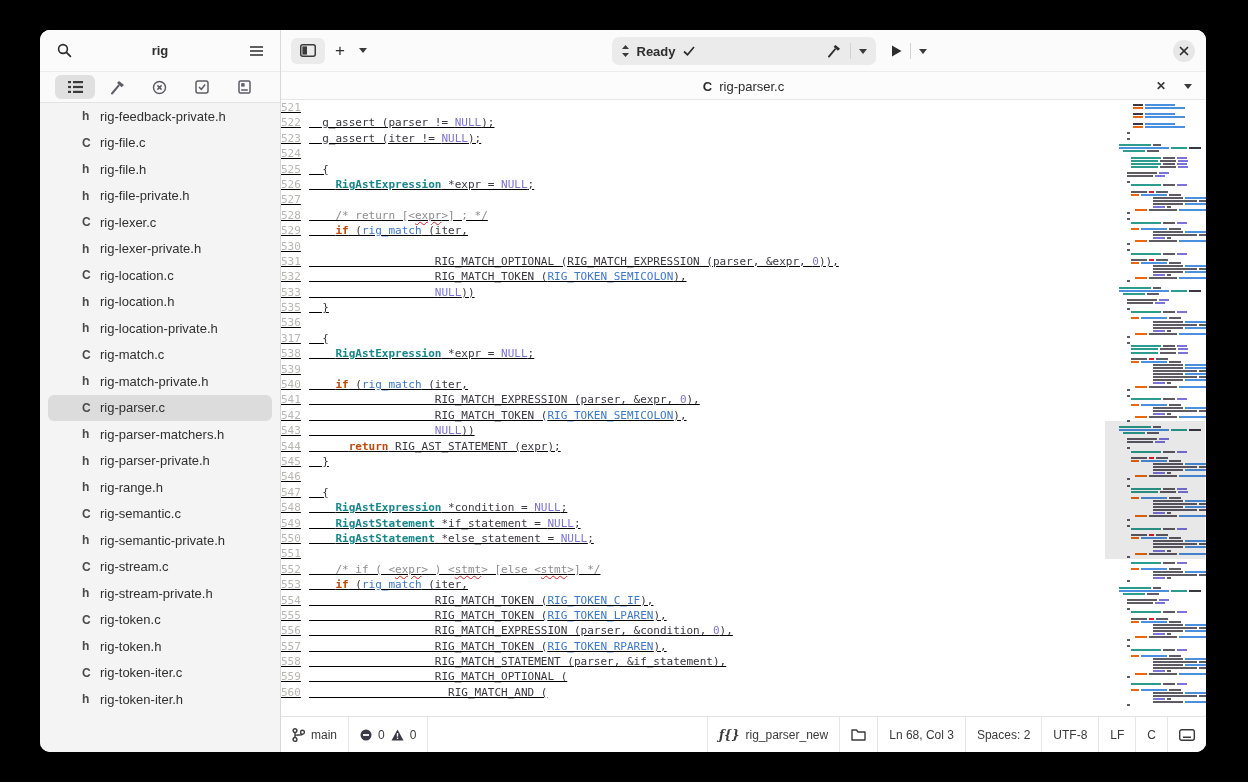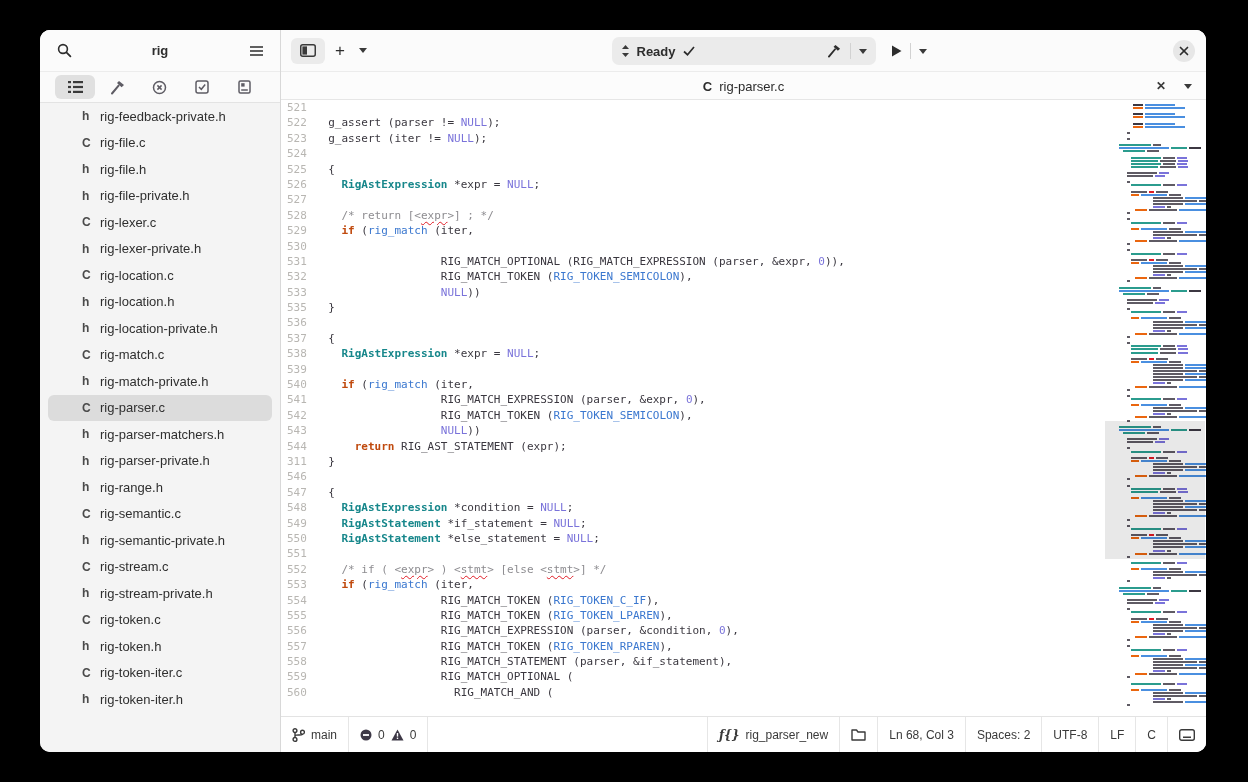--- a/index.html
+++ b/index.html
@@ -44,21 +44,21 @@
   .caret{width:0;height:0;border-left:4px solid transparent;border-right:4px solid transparent;border-top:5px solid #3a3a3a;}
   .close-btn{position:absolute;right:11px;top:10px;width:22px;height:22px;border-radius:50%;background:#e7e7e7;
     display:flex;align-items:center;justify-content:center;font-size:11px;color:#2d2d2d;font-weight:bold;}
   .tabbar{position:absolute;left:0;top:42px;width:100%;height:28px;background:#fcfcfc;border-bottom:1px solid #e6e6e6;}
   .tab-title{position:absolute;left:50%;top:0;transform:translateX(-50%);height:28px;display:flex;align-items:center;gap:7px;}
   .tab-lang{font-size:13px;font-weight:bold;color:#2b2b2b;}
   .tab-name{font-size:13px;color:#2b2b2b;}
   .tab-ctrls{position:absolute;right:14px;top:0;height:28px;display:flex;align-items:center;gap:18px;}
   .tab-x{font-size:12px;color:#3a3a3a;font-weight:bold;}
   
-  .code{position:absolute;left:6px;top:70px;width:100%;height:616px;background:#fff;overflow:hidden;}
+  .code{position:absolute;left:0;top:70px;width:100%;height:616px;background:#fff;overflow:hidden;text-decoration:underline;}
   .codeline{display:flex;height:15.4px;line-height:15.4px;font-family:"DejaVu Sans Mono",monospace;
     font-size:11px;white-space:pre;color:#3a373f;}
   .ln{width:28px;flex:none;text-align:right;padding-right:10px;color:#b8b6b2;}
   .sk{color:#c04a0e;font-weight:bold;}
   .st{color:#17878b;font-weight:bold;}
   .sb{color:#3a77cf;}
   .sn{color:#7a73da;}
   .sc{color:#8d8c90;}
   .su{color:#8d8c90;text-decoration:underline wavy #e01b24 1px;text-underline-offset:2px;}
   
@@ -308,29 +308,29 @@
           <div class="codeline"><span class="ln">526</span><span><span>    </span><span class="st">RigAstExpression</span><span> *expr = </span><span class="sn">NULL</span><span>;</span></span></div>
           <div class="codeline"><span class="ln">527</span><span></span></div>
           <div class="codeline"><span class="ln">528</span><span><span class="sc">    /* return [&lt;</span><span class="su">expr</span><span class="sc">&gt;] ; */</span></span></div>
           <div class="codeline"><span class="ln">529</span><span><span>    </span><span class="sk">if</span><span> (</span><span class="sb">rig_match</span><span> (iter,</span></span></div>
           <div class="codeline"><span class="ln">530</span></div>
           <div class="codeline"><span class="ln">531</span><span><span>                   RIG_MATCH_OPTIONAL (RIG_MATCH_EXPRESSION (parser, &amp;expr, </span><span class="sn">0</span><span>)),</span></span></div>
           <div class="codeline"><span class="ln">532</span><span><span>                   RIG_MATCH_TOKEN (</span><span class="sb">RIG_TOKEN_SEMICOLON</span><span>),</span></span></div>
           <div class="codeline"><span class="ln">533</span><span><span>                   </span><span class="sn">NULL</span><span>))</span></span></div>
           <div class="codeline"><span class="ln">535</span><span><span>  }</span></span></div>
           <div class="codeline"><span class="ln">536</span><span></span></div>
-          <div class="codeline"><span class="ln">537</span><span><span>  {</span></span></div>
+          <div class="codeline"><span class="ln">317</span><span><span>  {</span></span></div>
           <div class="codeline"><span class="ln">538</span><span><span>    </span><span class="st">RigAstExpression</span><span> *expr = </span><span class="sn">NULL</span><span>;</span></span></div>
           <div class="codeline"><span class="ln">539</span><span></span></div>
           <div class="codeline"><span class="ln">540</span><span><span>    </span><span class="sk">if</span><span> (</span><span class="sb">rig_match</span><span> (iter,</span></span></div>
           <div class="codeline"><span class="ln">541</span><span><span>                   RIG_MATCH_EXPRESSION (parser, &amp;expr, </span><span class="sn">0</span><span>),</span></span></div>
           <div class="codeline"><span class="ln">542</span><span><span>                   RIG_MATCH_TOKEN (</span><span class="sb">RIG_TOKEN_SEMICOLON</span><span>),</span></span></div>
           <div class="codeline"><span class="ln">543</span><span><span>                   </span><span class="sn">NULL</span><span>))</span></span></div>
           <div class="codeline"><span class="ln">544</span><span><span>      </span><span class="sk">return</span><span> RIG_AST_STATEMENT (expr);</span></span></div>
-          <div class="codeline"><span class="ln">311</span><span><span>  }</span></span></div>
+          <div class="codeline"><span class="ln">545</span><span><span>  }</span></span></div>
           <div class="codeline"><span class="ln">546</span><span></span></div>
           <div class="codeline"><span class="ln">547</span><span><span>  {</span></span></div>
           <div class="codeline"><span class="ln">548</span><span><span>    </span><span class="st">RigAstExpression</span><span> *condition = </span><span class="sn">NULL</span><span>;</span></span></div>
           <div class="codeline"><span class="ln">549</span><span><span>    </span><span class="st">RigAstStatement</span><span> *if_statement = </span><span class="sn">NULL</span><span>;</span></span></div>
           <div class="codeline"><span class="ln">550</span><span><span>    </span><span class="st">RigAstStatement</span><span> *else_statement = </span><span class="sn">NULL</span><span>;</span></span></div>
           <div class="codeline"><span class="ln">551</span><span></span></div>
           <div class="codeline"><span class="ln">552</span><span><span class="sc">    /* if ( &lt;</span><span class="su">expr</span><span class="sc">&gt; ) &lt;</span><span class="su">stmt</span><span class="sc">&gt; [else &lt;</span><span class="su">stmt</span><span class="sc">&gt;] */</span></span></div>
           <div class="codeline"><span class="ln">553</span><span><span>    </span><span class="sk">if</span><span> (</span><span class="sb">rig_match</span><span> (iter,</span></span></div>
           <div class="codeline"><span class="ln">554</span><span><span>                   RIG_MATCH_TOKEN (</span><span class="sb">RIG_TOKEN_C_IF</span><span>),</span></span></div>
           <div class="codeline"><span class="ln">555</span><span><span>                   RIG_MATCH_TOKEN (</span><span class="sb">RIG_TOKEN_LPAREN</span><span>),</span></span></div>

